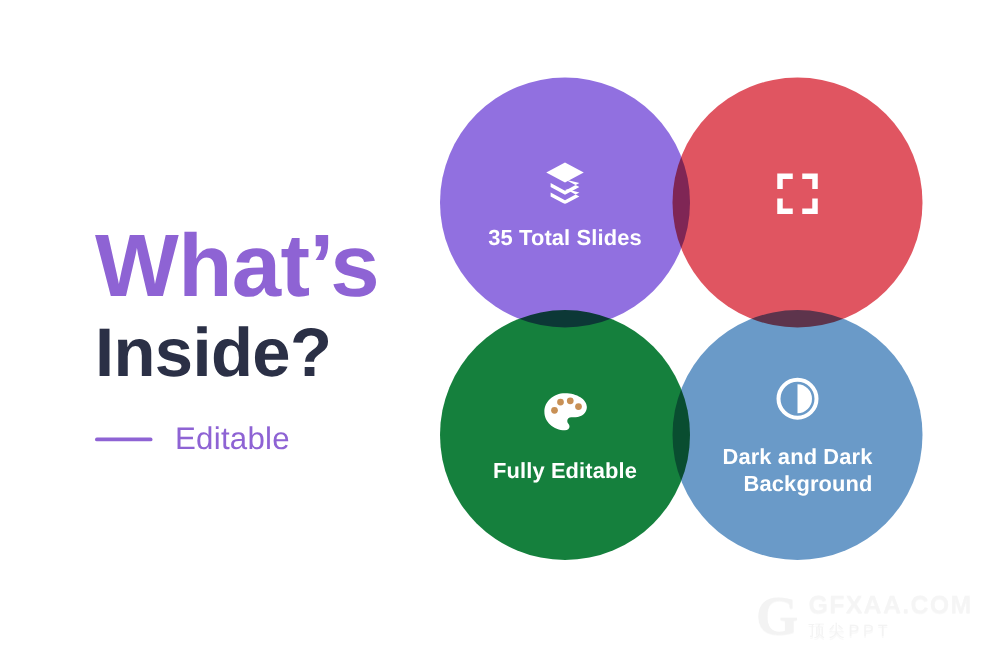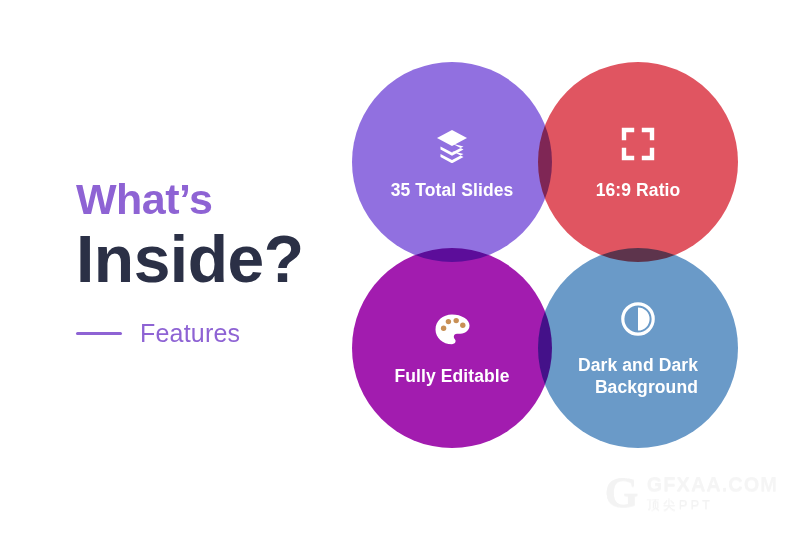--- a/index.html
+++ b/index.html
@@ -22,29 +22,29 @@
   }
 
   
   .headings {
     position: absolute;
     left: 76px;
     top: 178px;
     width: 300px;
   }
   .title-line-1 {
-    font-size: 43px;
+    font-size: 71px;
     font-weight: bold;
     color: #8E63D4;
     line-height: 1.02;
     letter-spacing: -0.5px;
     margin: 0;
   }
   .title-line-2 {
-    font-size: 66px;
+    font-size: 55px;
     font-weight: bold;
     color: #2B3046;
     line-height: 1.02;
     letter-spacing: -0.5px;
     margin: 0;
     padding-top: 4px;
   }
   .subtitle-row {
     display: flex;
     align-items: center;
@@ -80,21 +80,21 @@
     display: flex;
     flex-direction: column;
     align-items: center;
     justify-content: center;
     mix-blend-mode: multiply;
     box-sizing: border-box;
     padding: 0 12px;
   }
   .circle.c-purple { left: 12px;  top: 10px;  background: #9170E0; }
   .circle.c-red    { left: 198px; top: 10px;  background: #E05561; }
-  .circle.c-orange { left: 12px;  top: 196px; background: #a21caf; }
+  .circle.c-orange { left: 12px;  top: 196px; background: #15803d; }
   .circle.c-blue   { left: 198px; top: 196px; background: #6A9AC8; }
 
   .circle-icon {
     width: 42px;
     height: 42px;
     display: flex;
     align-items: center;
     justify-content: center;
     margin-bottom: 14px;
   }
@@ -154,21 +154,21 @@
 </head>
 <body>
 
 <div id="slide">
 
   <div class="headings">
     <div class="title-line-1">What’s</div>
     <div class="title-line-2">Inside?</div>
     <div class="subtitle-row">
       <span class="subtitle-rule"></span>
-      <span class="subtitle-text">Features</span>
+      <span class="subtitle-text">Editable</span>
     </div>
   </div>
 
   <div class="venn">
 
     <div class="circle c-purple">
       <span class="circle-icon">
         <svg width="38" height="38" viewBox="0 0 38 38" aria-hidden="true">
           <polygon points="19,5 34,13 19,21 4,13" fill="#ffffff"></polygon>
           <polygon points="19,18.5 30.5,24.6 19,30.8 7.5,24.6 7.5,21.4 19,27.6 30.5,21.4" fill="#ffffff"></polygon>
@@ -182,21 +182,20 @@
       <span class="circle-icon">
         <svg width="34" height="34" viewBox="0 0 34 34" aria-hidden="true">
           <g fill="none" stroke="#ffffff" stroke-width="4.4" stroke-linecap="square">
             <path d="M3,11 L3,3 L11,3"></path>
             <path d="M23,3 L31,3 L31,11"></path>
             <path d="M31,23 L31,31 L23,31"></path>
             <path d="M11,31 L3,31 L3,23"></path>
           </g>
         </svg>
       </span>
-      <span class="circle-label">16:9 Ratio</span>
     </div>
 
     <div class="circle c-orange">
       <span class="circle-icon">
         <svg width="36" height="34" viewBox="0 0 36 34" aria-hidden="true">
           <path d="M18,1.5 C8.7,1.5 1.5,8.1 1.5,16.4 C1.5,24.6 8.7,31.2 18,31.2
                    C20.1,31.2 21.6,29.9 21.6,28.1 C21.6,27.2 21.3,26.5 20.7,25.9
                    C20.1,25.3 19.8,24.5 19.8,23.7 C19.8,22.0 21.2,20.7 23.0,20.7
                    L26.4,20.7 C31.6,20.7 35.5,17.2 35.5,12.6 C35.5,6.4 27.6,1.5 18,1.5 Z" fill="#ffffff"></path>
           <circle cx="9.6" cy="15.2" r="2.7" fill="#C89055"></circle>

